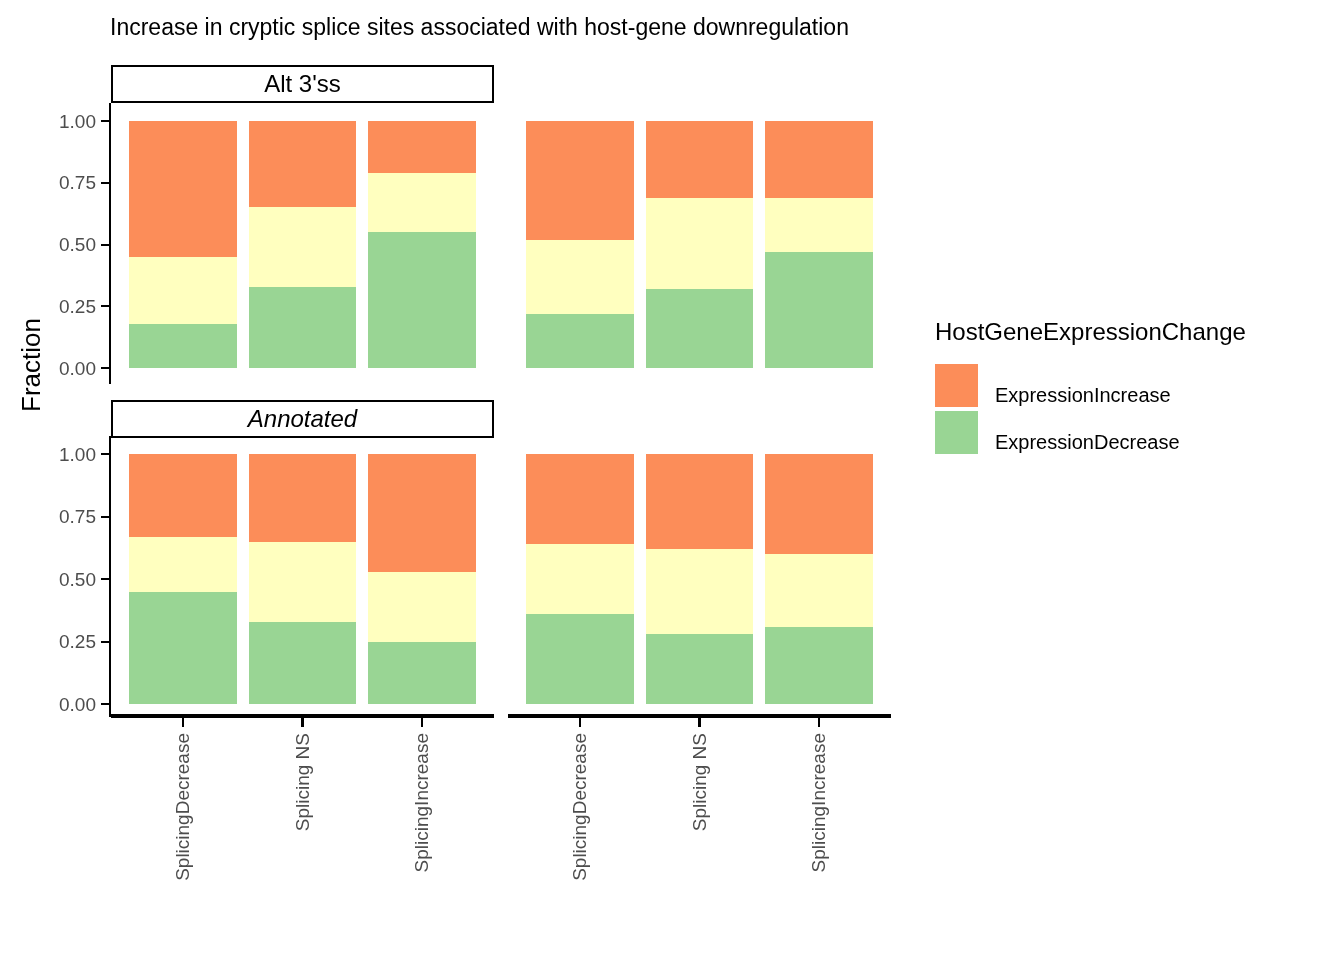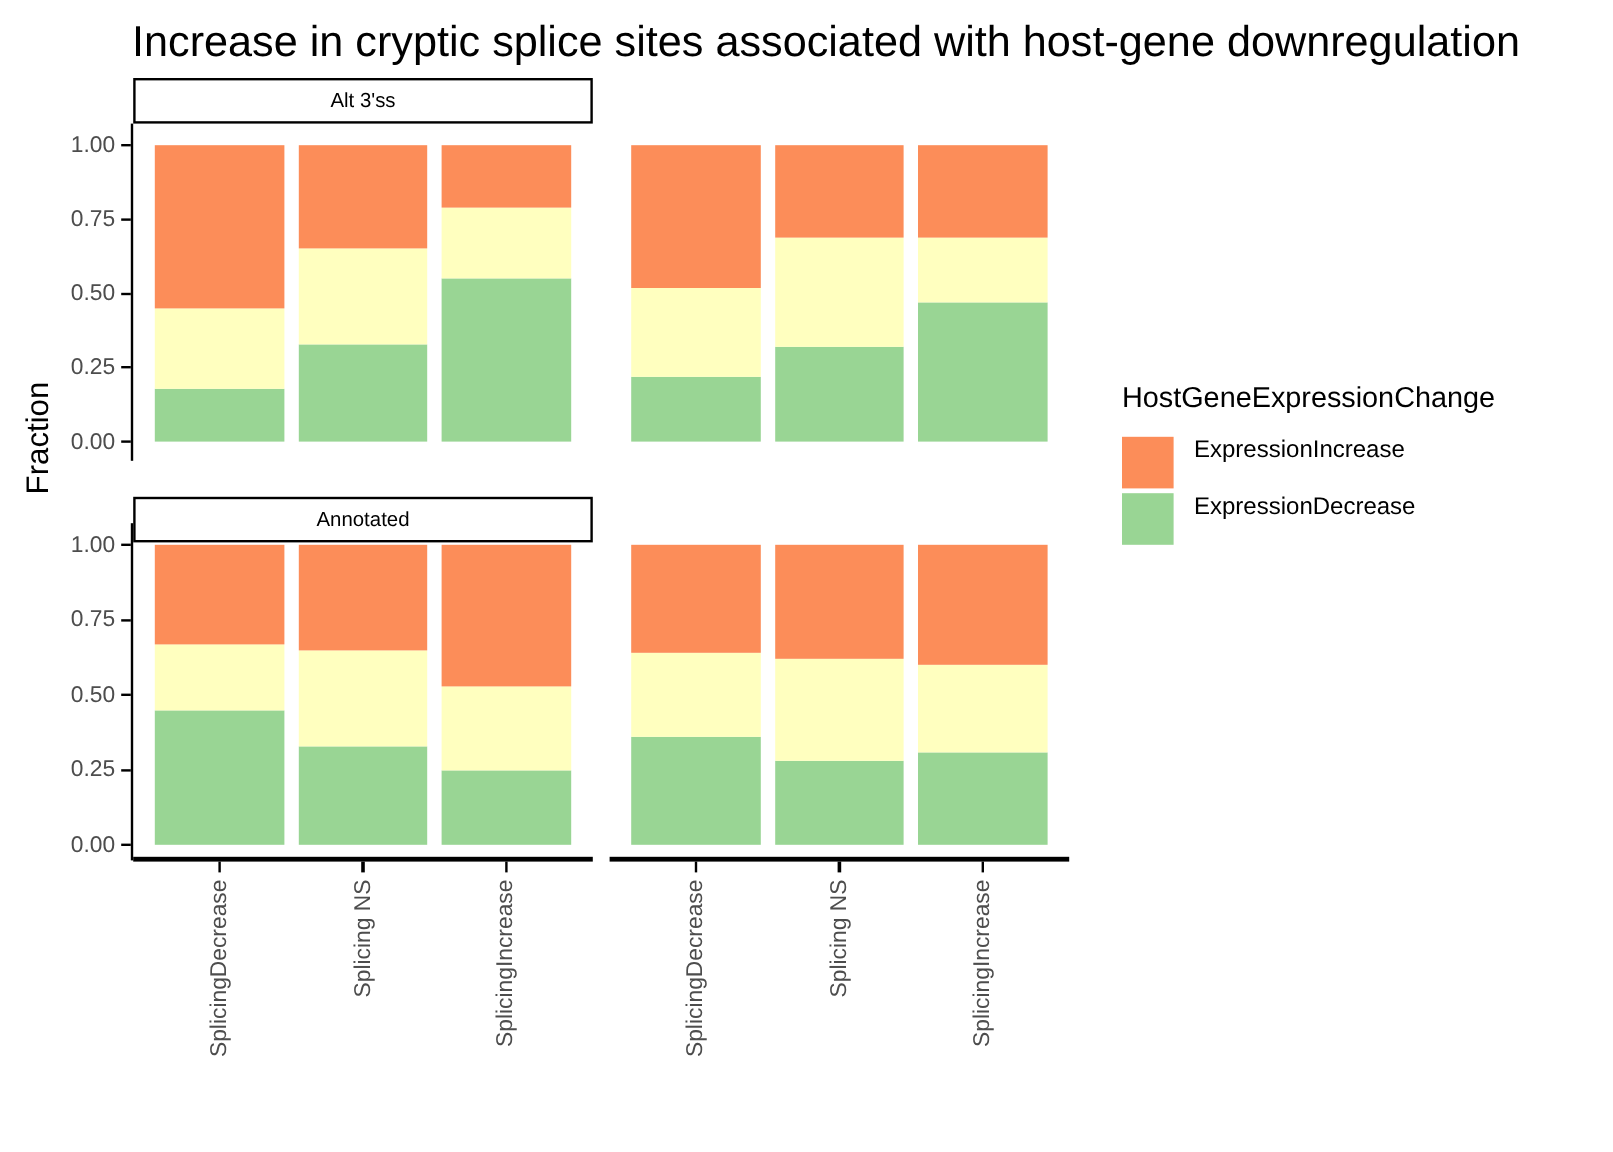--- a/index.html
+++ b/index.html
@@ -7,34 +7,34 @@
     position: relative;
     width: 1344px;
     height: 960px;
     background: #ffffff;
     font-family: "Liberation Sans", "DejaVu Sans", sans-serif;
     overflow: hidden;
   }
   .plot-title {
     position: absolute;
     left: 110px; top: 14px;
-    font-size: 36px;
+    font-size: 23px;
     color: #000000;
     white-space: nowrap;
   }
   .strip {
     position: absolute;
     height: 38px;
     background: #ffffff;
     border: 2.5px solid #000000;
     box-sizing: border-box;
     display: flex;
     align-items: center;
     justify-content: center;
-    font-size: 17px;
+    font-size: 24px;
     color: #000000;
   }
   .panel { position: absolute; }
   .plot-area { position: absolute; left: 0; width: 100%; }
   .bar { position: absolute; bottom: 0; }
   .bar-seg { position: absolute; left: 0; width: 100%; }
   .y-axis-line { position: absolute; width: 2.5px; background: #000000; }
   .x-axis-line { position: absolute; height: 3.5px; background: #000000; }
   .y-tick { position: absolute; width: 8px; height: 2.2px; background: #000000; }
   .x-tick { position: absolute; width: 2.2px; height: 9px; background: #000000; }
@@ -67,35 +67,35 @@
     position: absolute;
     left: 16px; top: 412px;
     transform: rotate(-90deg);
     transform-origin: left top;
     font-size: 26px;
     color: #000000;
     white-space: nowrap;
   }
   .legend { position: absolute; left: 935px; top: 318px; }
   .legend-title { font-size: 24px; color: #000000; margin-bottom: 18px; white-space: nowrap; }
-  .legend-item { display: flex; align-items: flex-start; height: 43px; margin-bottom: 4px; }
+  .legend-item { display: flex; align-items: flex-end; height: 43px; margin-bottom: 4px; }
   .legend-swatch { width: 43px; height: 43px; flex: 0 0 43px; }
   .legend-label { margin-left: 17px; font-size: 20px; color: #000000; white-space: nowrap; }
 </style>
 </head>
 <body>
 
 <div id="figure">
 
   <div class="plot-title">Increase in cryptic splice sites associated with host-gene downregulation</div>
 
   <div class="strip" style="left:111px; top:65px;  width:383px;">
     <span>Alt 3'ss</span>
   </div>
-  <div class="strip" style="left:111px; top:414px; width:383px;">
+  <div class="strip" style="left:111px; top:400px; width:383px;font-style:italic;">
     <span>Annotated</span>
   </div>
 
   <div class="panel" id="panel-0" style="left: 111px; top: 108px; width: 383px; height: 273px;">
       <div class="plot-area" style="top: 13px; height: 247px;">
         <div class="bar" style="left: 4.7%; width: 28.1%; height: 247px;">
           <div class="bar-seg" style="bottom: 0px; height: 44.46px; background: rgb(153, 213, 148);"></div>
           <div class="bar-seg" style="bottom: 44.46px; height: 66.69px; background: rgb(255, 255, 191);"></div>
           <div class="bar-seg" style="bottom: 111.15px; height: 135.85px; background: rgb(252, 141, 89);"></div>
         </div>

